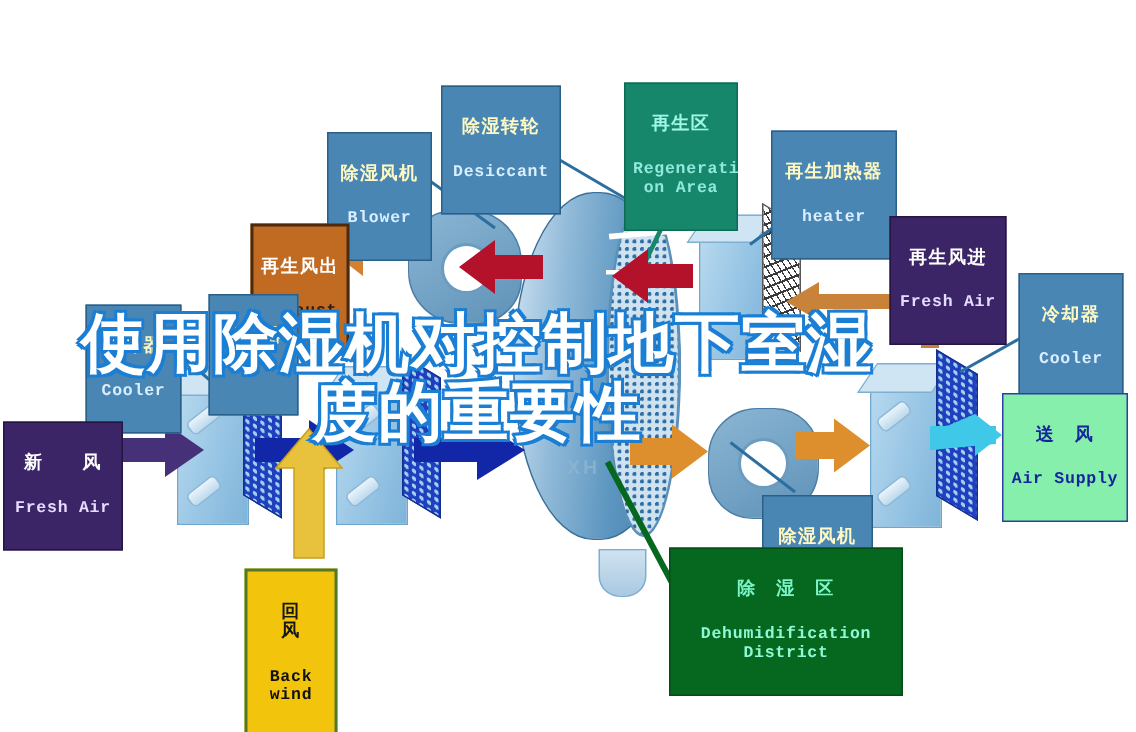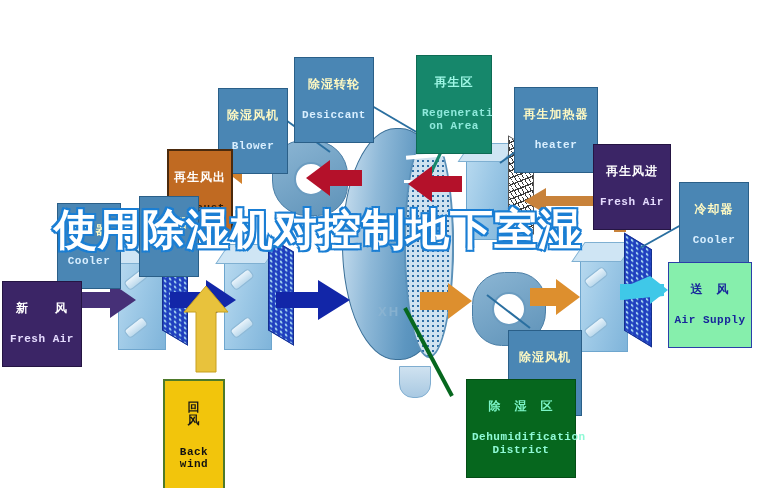--- a/index.html
+++ b/index.html
@@ -335,28 +335,29 @@
   <div class="lbl yellow" style="left:163px;top:379px;width:62px;">
     <span class="cn">回　　风</span>
     <span class="en">Back wind</span>
   </div>
 
   <div class="lbl blue" style="left:508px;top:330px;width:74px;">
     <span class="cn">除湿风机</span>
     <span class="en">Blower</span>
   </div>
 
-  <div class="lbl dgreen" style="left:446px;top:379px;width:110px;margin-left:20px;">
+  <div class="lbl dgreen" style="left:446px;top:365px;width:156px;">
     <span class="cn">除　湿　区</span>
     <span class="en">Dehumidification
 District</span>
   </div>
 
   <div class="lbl cyan" style="left:668px;top:262px;width:84px;">
     <span class="cn">送　风</span>
     <span class="en">Air Supply</span>
   </div>
 
   <div id="title">
     <span class="ln">使用除湿机对控制地下室湿</span>
+    <span class="ln">度的重要性</span>
   </div>
 
 </div>
 
 </body></html>

